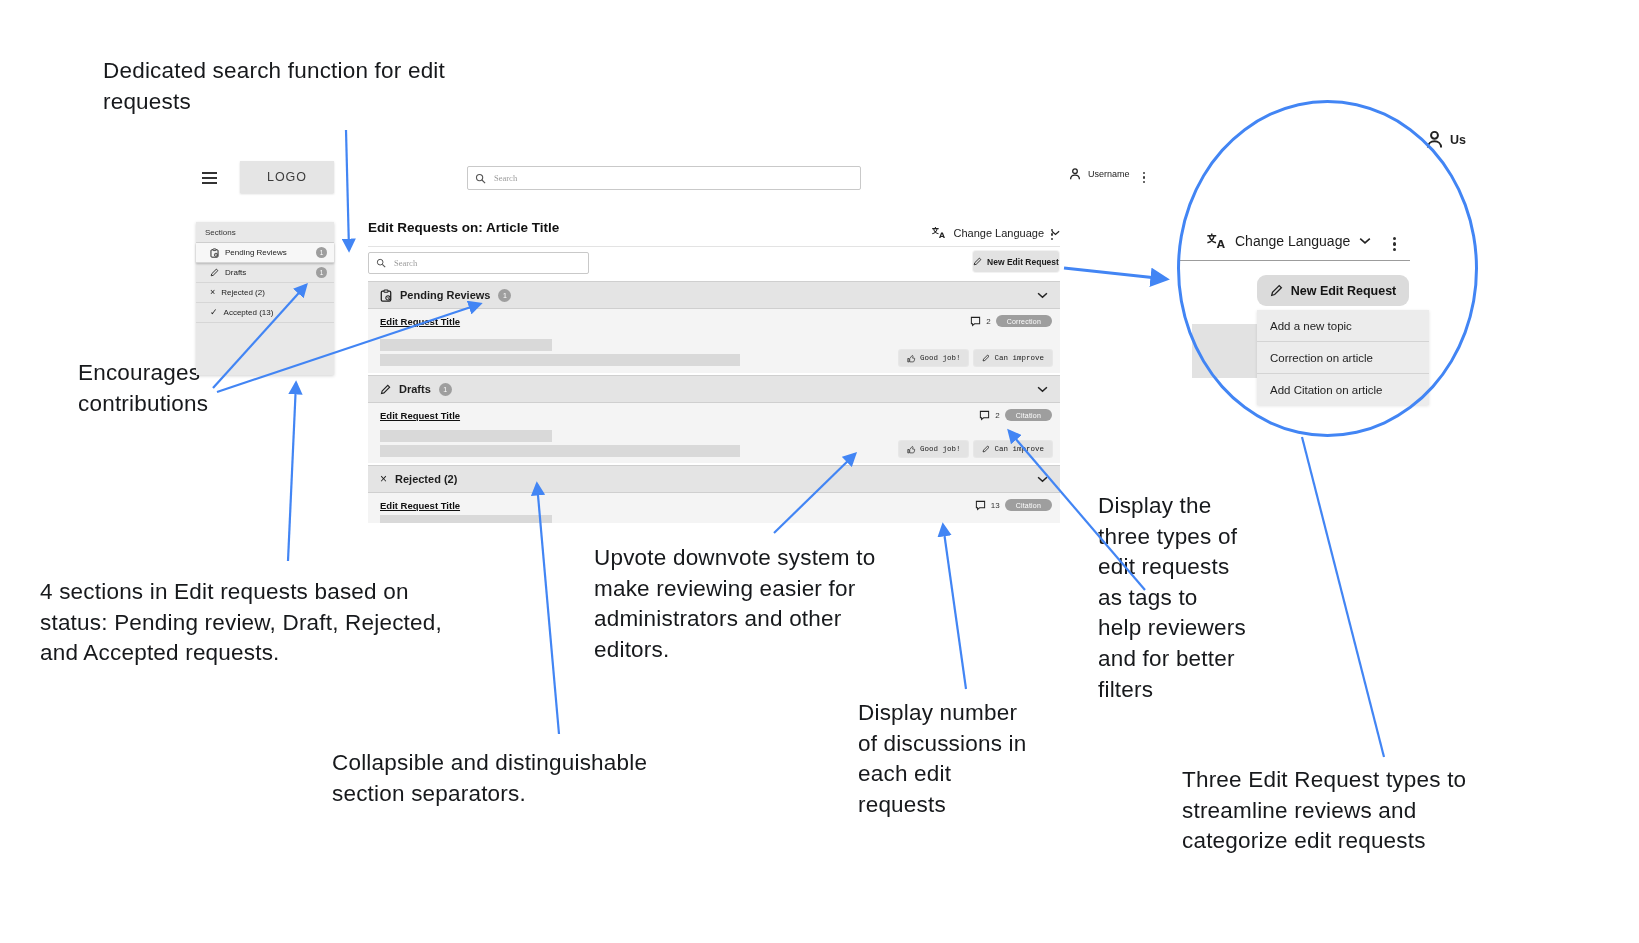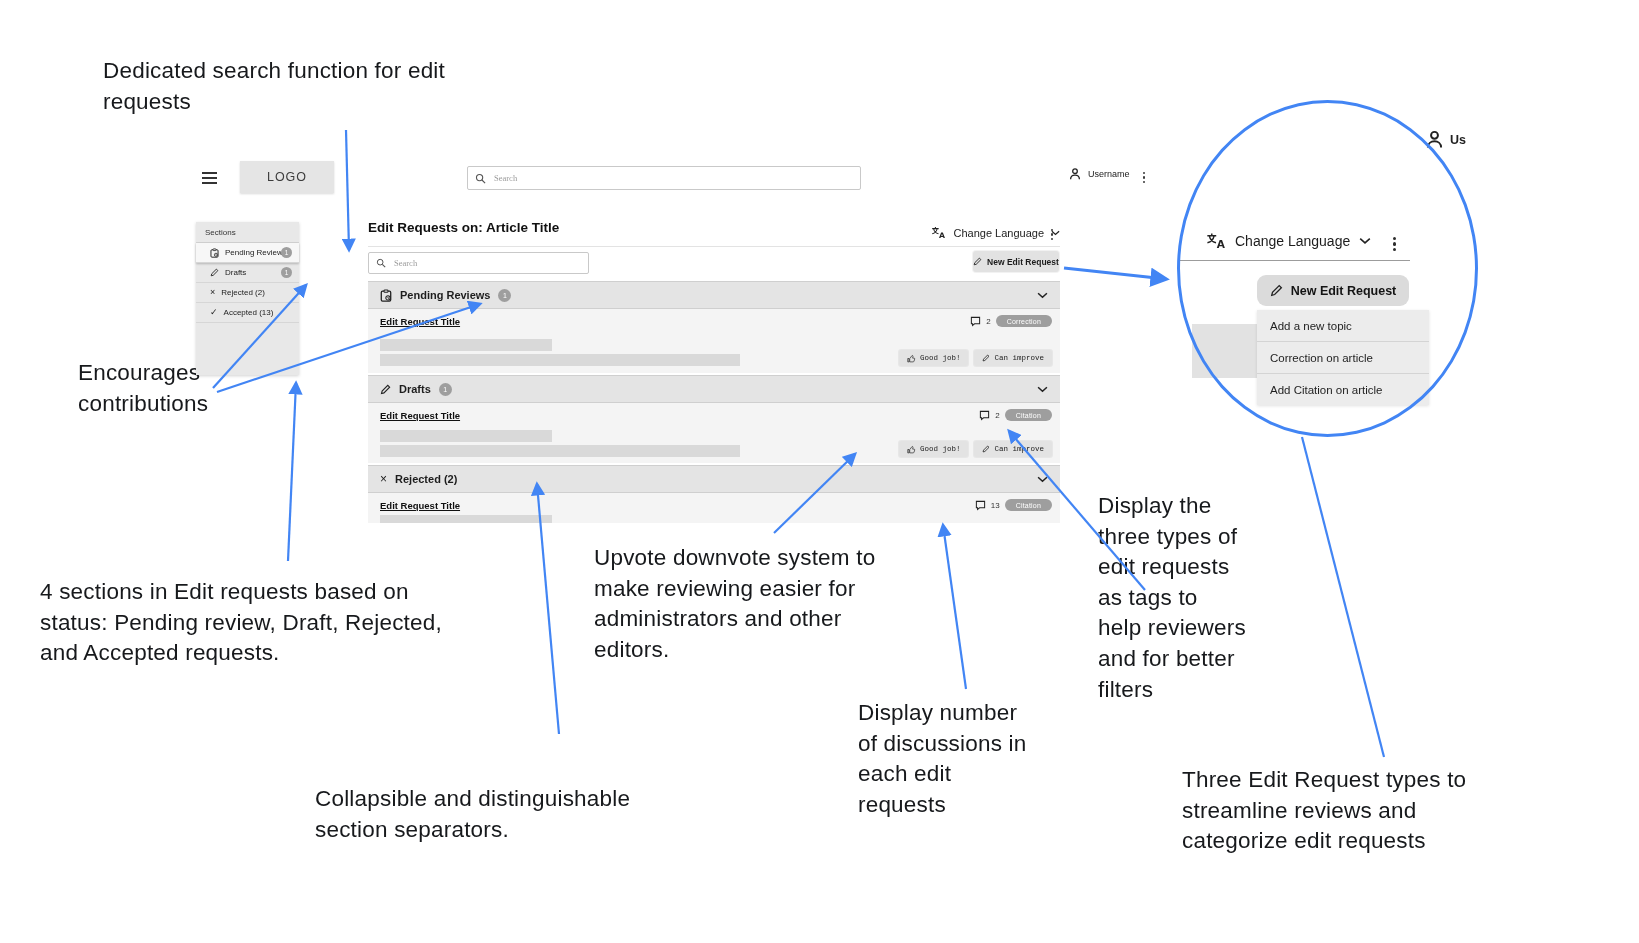--- a/index.html
+++ b/index.html
@@ -5,21 +5,21 @@
   html,body{margin:0;padding:0;background:#fff;}
   #canvas{position:relative;width:1639px;height:943px;background:#ffffff;overflow:hidden;
           font-family:"Liberation Sans",sans-serif;color:#1b1d21;padding-left:25px;}
 
   
   .note{position:absolute;font-size:22.5px;line-height:1.36;color:#17191c;
         white-space:pre-line;letter-spacing:.2px;}
   #note-search{left:103px;top:56px;width:470px;}
   #note-contrib{left:33px;top:358px;width:220px;margin-left:45px;}
   #note-sections{left:40px;top:577px;width:520px;}
-  #note-separators{left:315px;top:748px;width:440px;margin-top:36px;}
+  #note-separators{left:332px;top:748px;width:440px;}
   #note-upvote{left:594px;top:543px;width:380px;}
   #note-tags{left:1098px;top:491px;width:210px;}
   #note-discussions{left:858px;top:698px;width:230px;}
   #note-types{left:1182px;top:765px;width:360px;}
 
   
   .wf{position:absolute;}
   .gray-bar{position:absolute;background:#d9d9d9;}
   .kebab{display:flex;flex-direction:column;align-items:center;gap:2px;padding:2px;cursor:pointer;}
   .kebab i{width:2.4px;height:2.4px;border-radius:50%;background:#3a3a3a;display:block;}
@@ -35,21 +35,21 @@
              display:flex;align-items:center;padding:0 7px;gap:6px;}
   .searchbox input{border:none;outline:none;background:transparent;font-size:8.5px;
                    color:#555;width:100%;font-family:Liberation Serif, serif;}
   .searchbox input::placeholder{color:#9b9b9b;}
   #topsearch{left:467px;top:166px;width:378px;height:22px;}
   #user-menu{left:1068px;top:167px;display:flex;align-items:center;gap:6px;}
   #user-menu .uname{font-size:9px;color:#222;}
   #topbar-kebab{left:1141px;top:170px;}
 
   
-  #sidebar{left:196px;top:222px;width:103px;height:153px;background:#e8e8e8;
+  #sidebar{left:196px;top:222px;width:138px;height:153px;background:#e8e8e8;
            box-shadow:0 1px 3px rgba(0,0,0,.18);}
   #sidebar .s-title{font-size:8px;color:#333;padding:6px 9px 5px;border-bottom:1px solid #d2d2d2;}
   .s-item{height:19px;display:flex;align-items:center;gap:6px;padding:0 8px 0 14px;
           font-size:8px;color:#222;border-bottom:1px solid #d6d6d6;cursor:pointer;position:relative;}
   .s-item.sel{background:#f7f7f7;box-shadow:0 1px 2px rgba(0,0,0,.22);}
   .s-item .s-badge{position:absolute;right:7px;width:11px;height:11px;border-radius:50%;
           background:#9e9e9e;color:#fff;font-size:6.5px;display:flex;align-items:center;justify-content:center;}
   .glyph{font-size:9px;line-height:1;color:#222;}
 
   

